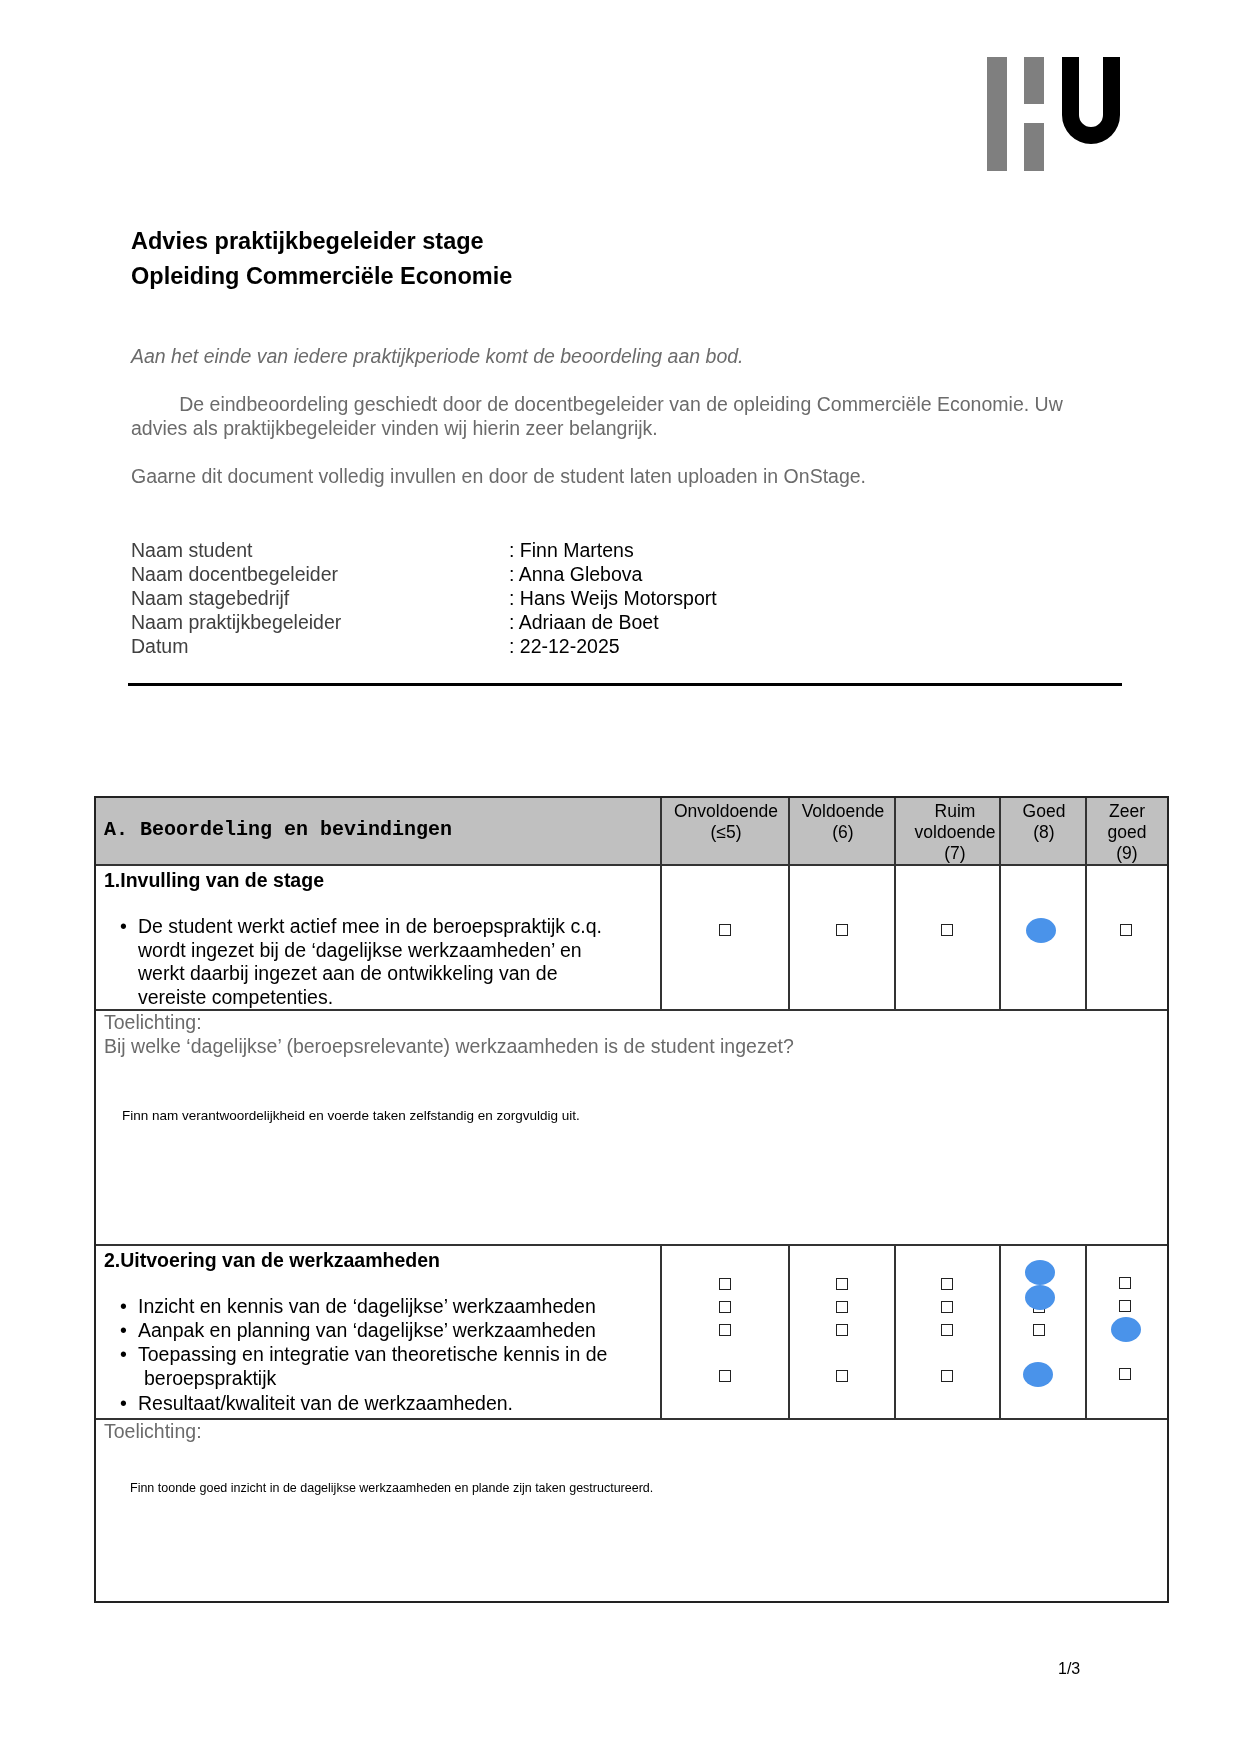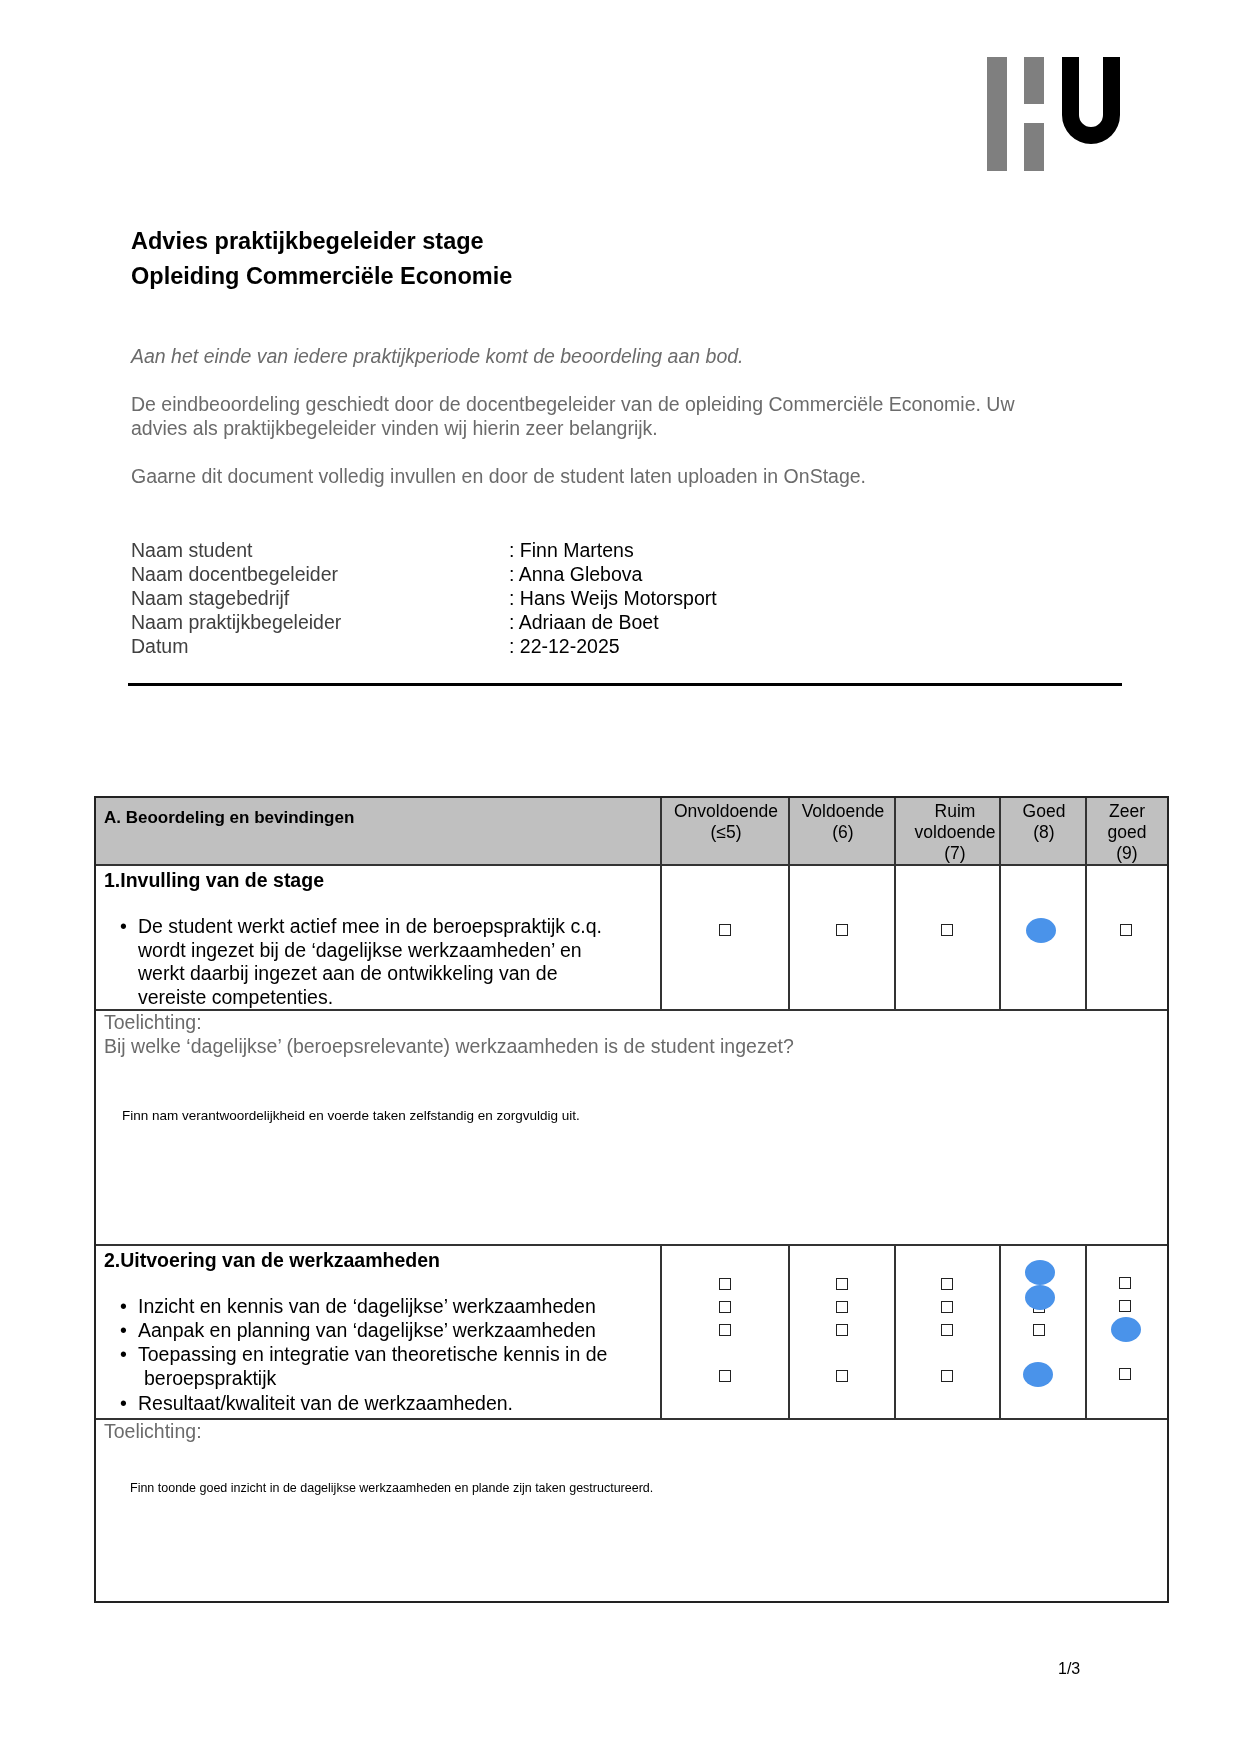--- a/index.html
+++ b/index.html
@@ -50,21 +50,21 @@
   <div class="bar3"></div>
   <svg class="u" viewBox="0 0 58 87">
     <path d="M0 0 H17 V58 A12 12 0 0 0 41 58 V0 H58 V58 A29 29 0 0 1 0 58 Z" fill="#000"></path>
   </svg>
 </div>
 
 <div class="title" style="top:228px;">Advies praktijkbegeleider stage</div>
 <div class="title" style="top:263px;">Opleiding Commerciële Economie</div>
 
 <div class="intro" style="top:344px;font-style:italic;">Aan het einde van iedere praktijkperiode komt de beoordeling aan bod.</div>
-<div class="intro" style="top:392px;">De eindbeoordeling geschiedt door de docentbegeleider van de opleiding Commerciële Economie. Uw</div>
+<div class="intro" style="top:392px;text-align:center;">De eindbeoordeling geschiedt door de docentbegeleider van de opleiding Commerciële Economie. Uw</div>
 <div class="intro" style="top:416px;">advies als praktijkbegeleider vinden wij hierin zeer belangrijk.</div>
 <div class="intro" style="top:464px;">Gaarne dit document volledig invullen en door de student laten uploaden in OnStage.</div>
 
 <div class="info-row" style="top:538px;">
   <span class="info-label">Naam student</span>
   <span class="info-value">: Finn Martens</span>
 </div>
 <div class="info-row" style="top:562px;">
   <span class="info-label">Naam docentbegeleider</span>
   <span class="info-value">: Anna Glebova</span>
@@ -80,21 +80,21 @@
 <div class="info-row" style="top:634px;">
   <span class="info-label">Datum</span>
   <span class="info-value">: 22-12-2025</span>
 </div>
 
 <div class="rule"></div>
 
 <div class="tbl">
 
   <div class="cell hdr" style="left:0; top:0; width:1071px; height:66px;"></div>
-  <div class="sec-title" style="left:8px; top:10px; font-size:17px;">A. Beoordeling en bevindingen</div>
+  <div class="sec-title" style="left:8px; top:20px; font-size:20px;font-family:Liberation Mono, monospace;">A. Beoordeling en bevindingen</div>
 
   <div class="hdr-text" style="left:566px; top:3px; width:128px;">
     <div>Onvoldoende</div>
       <div>(≤5)</div>
   </div>
   <div class="hdr-text" style="left:694px; top:3px; width:106px;">
     <div>Voldoende</div>
       <div>(6)</div>
   </div>
   <div class="hdr-text" style="left:800px; top:3px; width:118px;">

